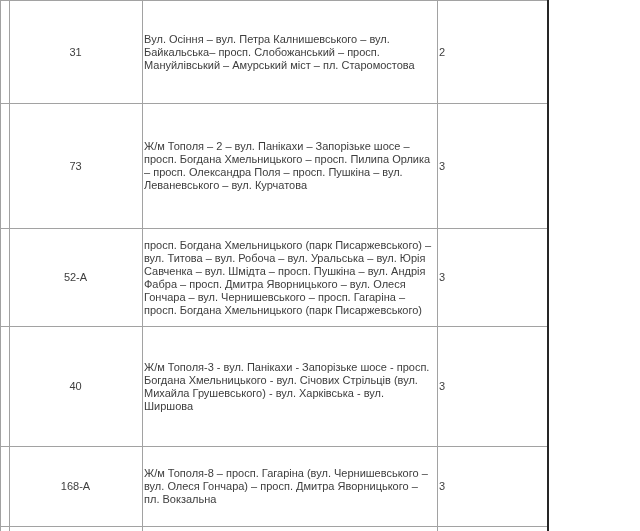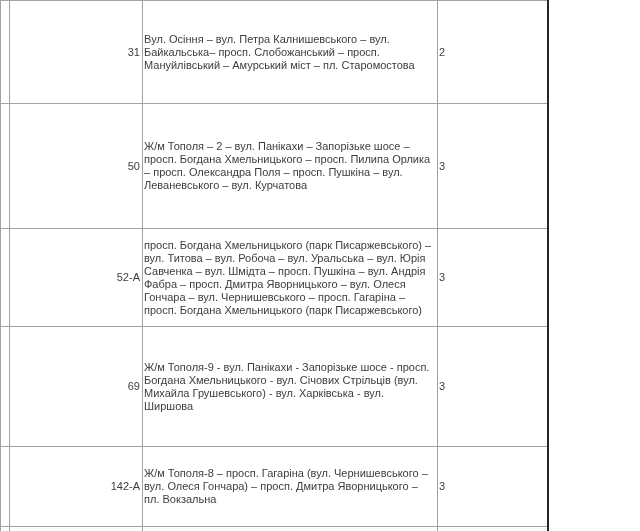--- a/index.html
+++ b/index.html
@@ -41,21 +41,21 @@
   }
 
   tr.r1 { height: 103px; }
   tr.r2 { height: 125px; }
   tr.r3 { height: 98px;  }
   tr.r4 { height: 120px; }
   tr.r5 { height: 80px;  }
   tr.r6 { height: 12px;  }
   tr.r6 td { border-bottom: none; }
 
-  td.route { text-align: right; }
+  td.route { text-align: center; }
   td.count { text-align: left; }
 </style>
 </head>
 <body>
 
 <div class="screen">
   <table class="routes">
     <colgroup>
       <col class="c-spacer">
       <col class="c-route">
@@ -64,39 +64,39 @@
     </colgroup>
     <tbody>
       <tr class="r1">
         <td class="spacer"></td>
         <td class="route">31</td>
         <td class="desc">Вул. Осіння – вул. Петра Калнишевського – вул. Байкальська– просп. Слобожанський – просп. Мануйлівський – Амурський міст – пл. Старомостова</td>
         <td class="count">2</td>
       </tr>
       <tr class="r2">
         <td class="spacer"></td>
-        <td class="route">50</td>
+        <td class="route">73</td>
         <td class="desc">Ж/м Тополя – 2 – вул. Панікахи – Запорізьке шосе – просп. Богдана Хмельницького – просп. Пилипа Орлика – просп. Олександра Поля – просп. Пушкіна – вул. Леваневського – вул. Курчатова</td>
         <td class="count">3</td>
       </tr>
       <tr class="r3">
         <td class="spacer"></td>
         <td class="route">52-А</td>
         <td class="desc">просп. Богдана Хмельницького (парк Писаржевського) – вул. Титова – вул. Робоча – вул. Уральська – вул. Юрія Савченка – вул. Шмідта – просп. Пушкіна – вул. Андрія Фабра – просп. Дмитра Яворницького – вул. Олеся Гончара – вул. Чернишевського – просп. Гагаріна – просп. Богдана Хмельницького (парк Писаржевського)</td>
         <td class="count">3</td>
       </tr>
       <tr class="r4">
         <td class="spacer"></td>
-        <td class="route">69</td>
-        <td class="desc">Ж/м Тополя-9 - вул. Панікахи - Запорізьке шосе - просп. Богдана Хмельницького - вул. Січових Стрільців (вул. Михайла Грушевського)  - вул. Харківська - вул. Ширшова</td>
+        <td class="route">40</td>
+        <td class="desc">Ж/м Тополя-3 - вул. Панікахи - Запорізьке шосе - просп. Богдана Хмельницького - вул. Січових Стрільців (вул. Михайла Грушевського)  - вул. Харківська - вул. Ширшова</td>
         <td class="count">3</td>
       </tr>
       <tr class="r5">
         <td class="spacer"></td>
-        <td class="route">142-А</td>
+        <td class="route">168-А</td>
         <td class="desc">Ж/м Тополя-8 – просп. Гагаріна (вул. Чернишевського – вул. Олеся Гончара) – просп. Дмитра Яворницького – пл. Вокзальна</td>
         <td class="count">3</td>
       </tr>
       <tr class="r6">
         <td class="spacer"></td>
         <td class="route"></td>
         <td class="desc"></td>
         <td class="count"></td>
       </tr>
     </tbody>

